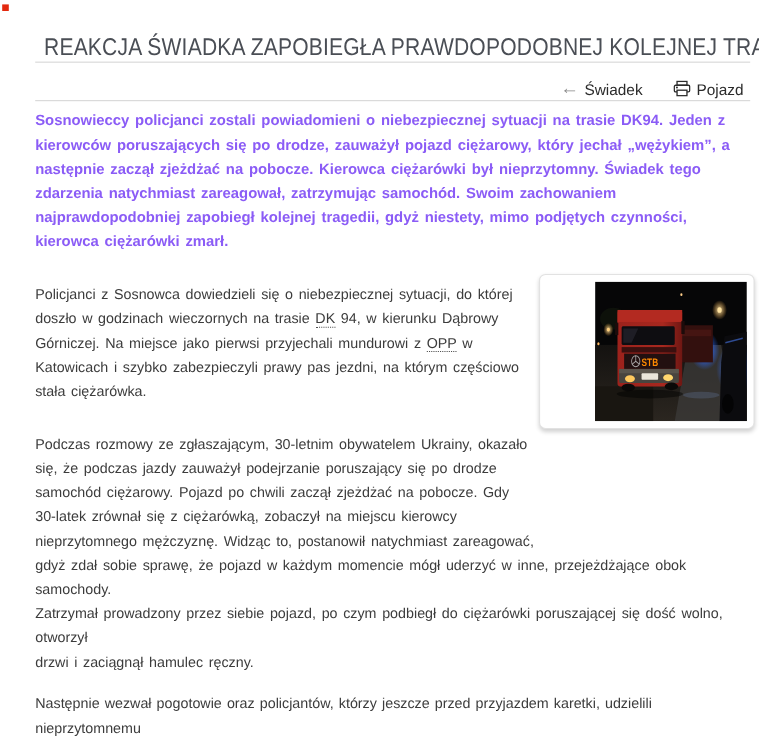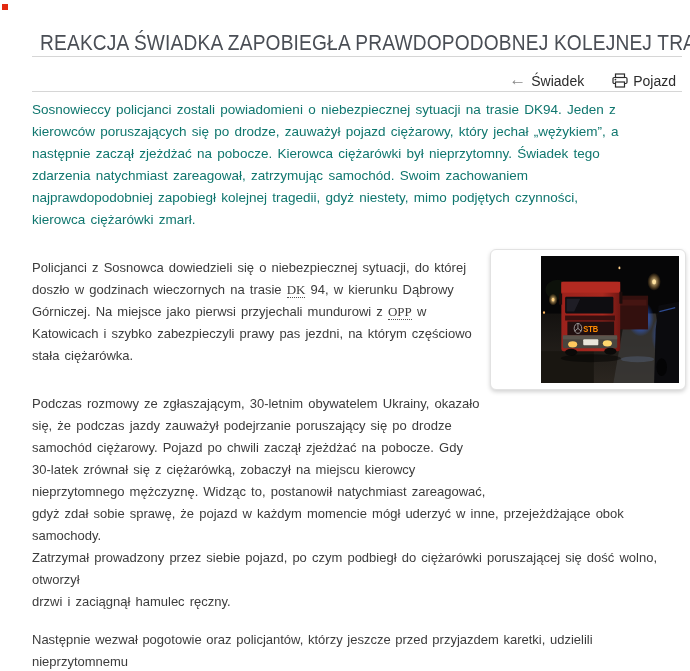--- a/index.html
+++ b/index.html
@@ -26,23 +26,23 @@
              gap: 28px; padding: 13px 6px 0 0; height: 34px; }
   .tool-btn { display: inline-flex; align-items: center; gap: 5px; cursor: pointer;
               font-size: 14px; color: #2b2b2b; text-decoration: none; }
   .arrow-icon { color: #8a8a8a; font-size: 17px; line-height: 1; position: relative; top: -1px; }
   .printer-icon svg { display: block; }
 
   .article-body { padding-top: 7px; }
 
   p { font-size: 13px; line-height: 22px; white-space: pre-line;
       margin: 0 0 16px 0; word-spacing: 1px; }
-  p.lead { font-size: 13.5px; font-weight: normal; color: #0f766e; word-spacing: 1.5px; }
+  p.lead { font-size: 13.5px; font-weight: bold; color: #8b5cf6; word-spacing: 1.5px; }
   p.justified { word-spacing: 1.5px; margin-top: 26px; }
-  .abbr { border-bottom: 1px dotted #4f4f4f; font-family: Liberation Serif, serif; }
+  .abbr { border-bottom: 1px dotted #4f4f4f; }
 
   figure.photo-frame {
     float: right; width: 196px; height: 141px;
     background: #fff; border: 1px solid #e2e2e2; border-radius: 6px;
     padding: 6px; margin: 2px -4px 10px 10px;
     box-shadow: 0 2px 4px rgba(0,0,0,0.18);
     cursor: pointer;
   }
   figure.photo-frame .photo-inner { width: 100%; height: 100%; overflow: hidden; padding-left: 44px; }
   figure.photo-frame svg { display: block; width: 100%; height: 100%; }

